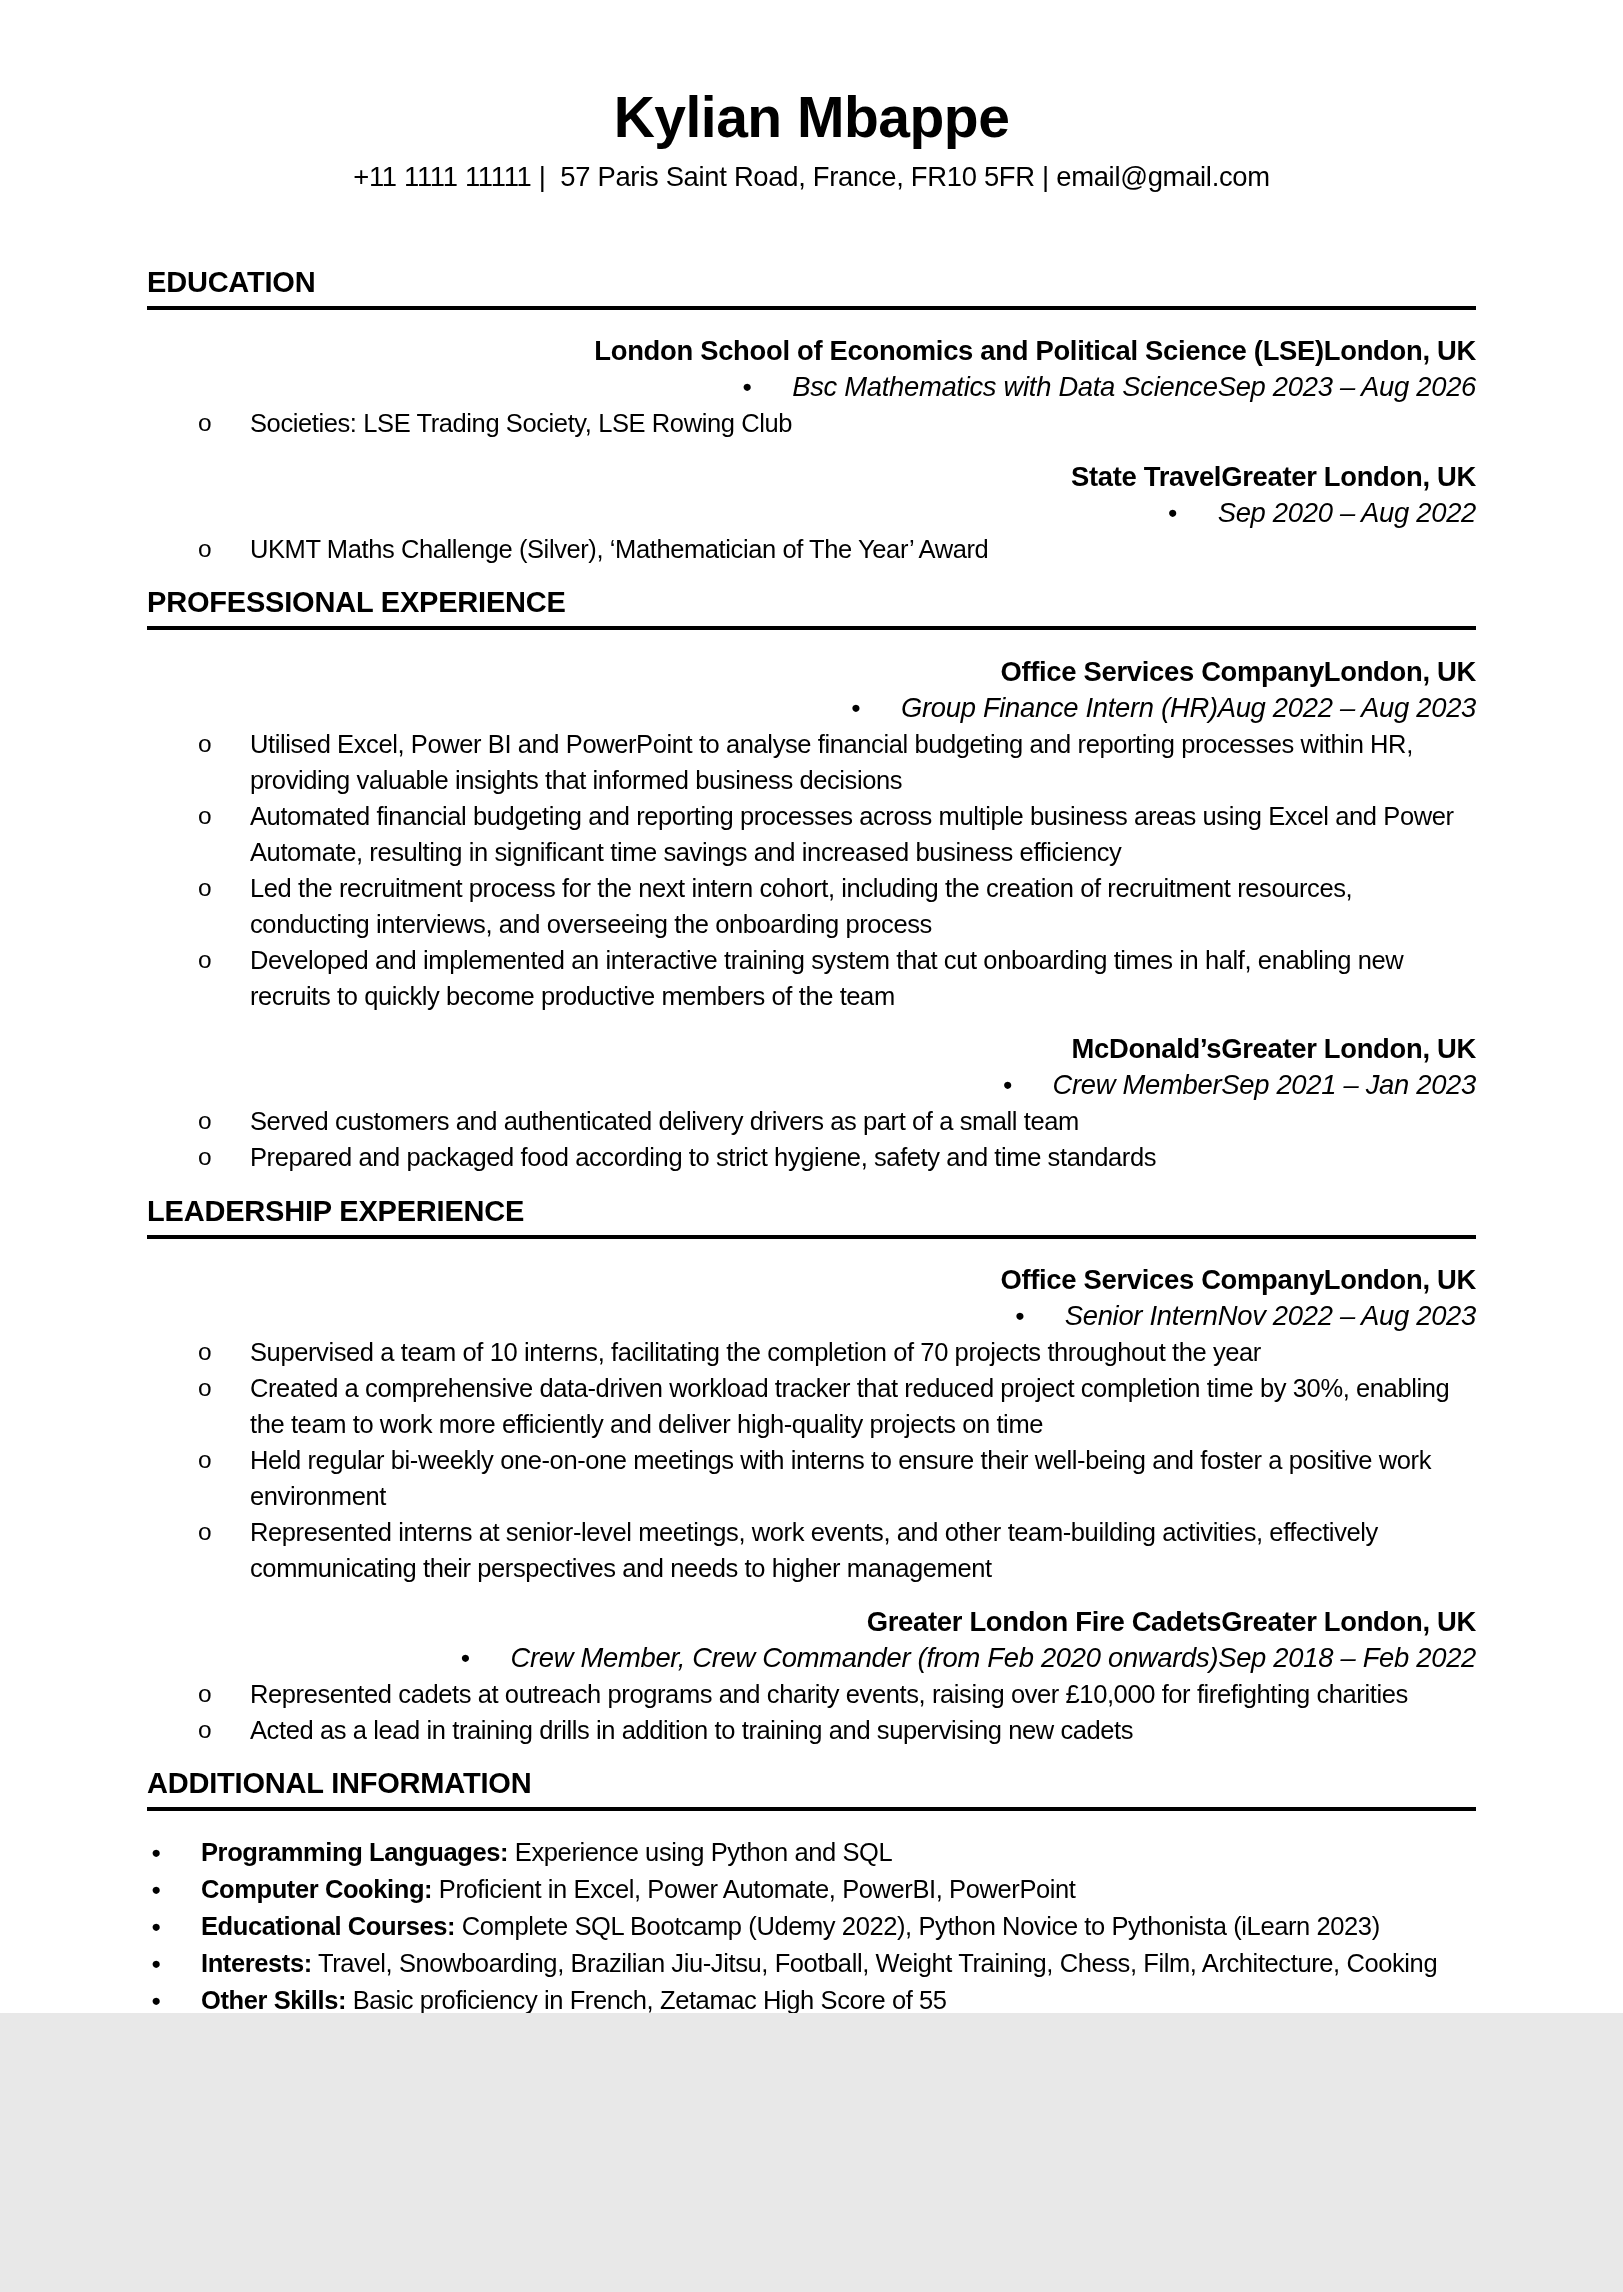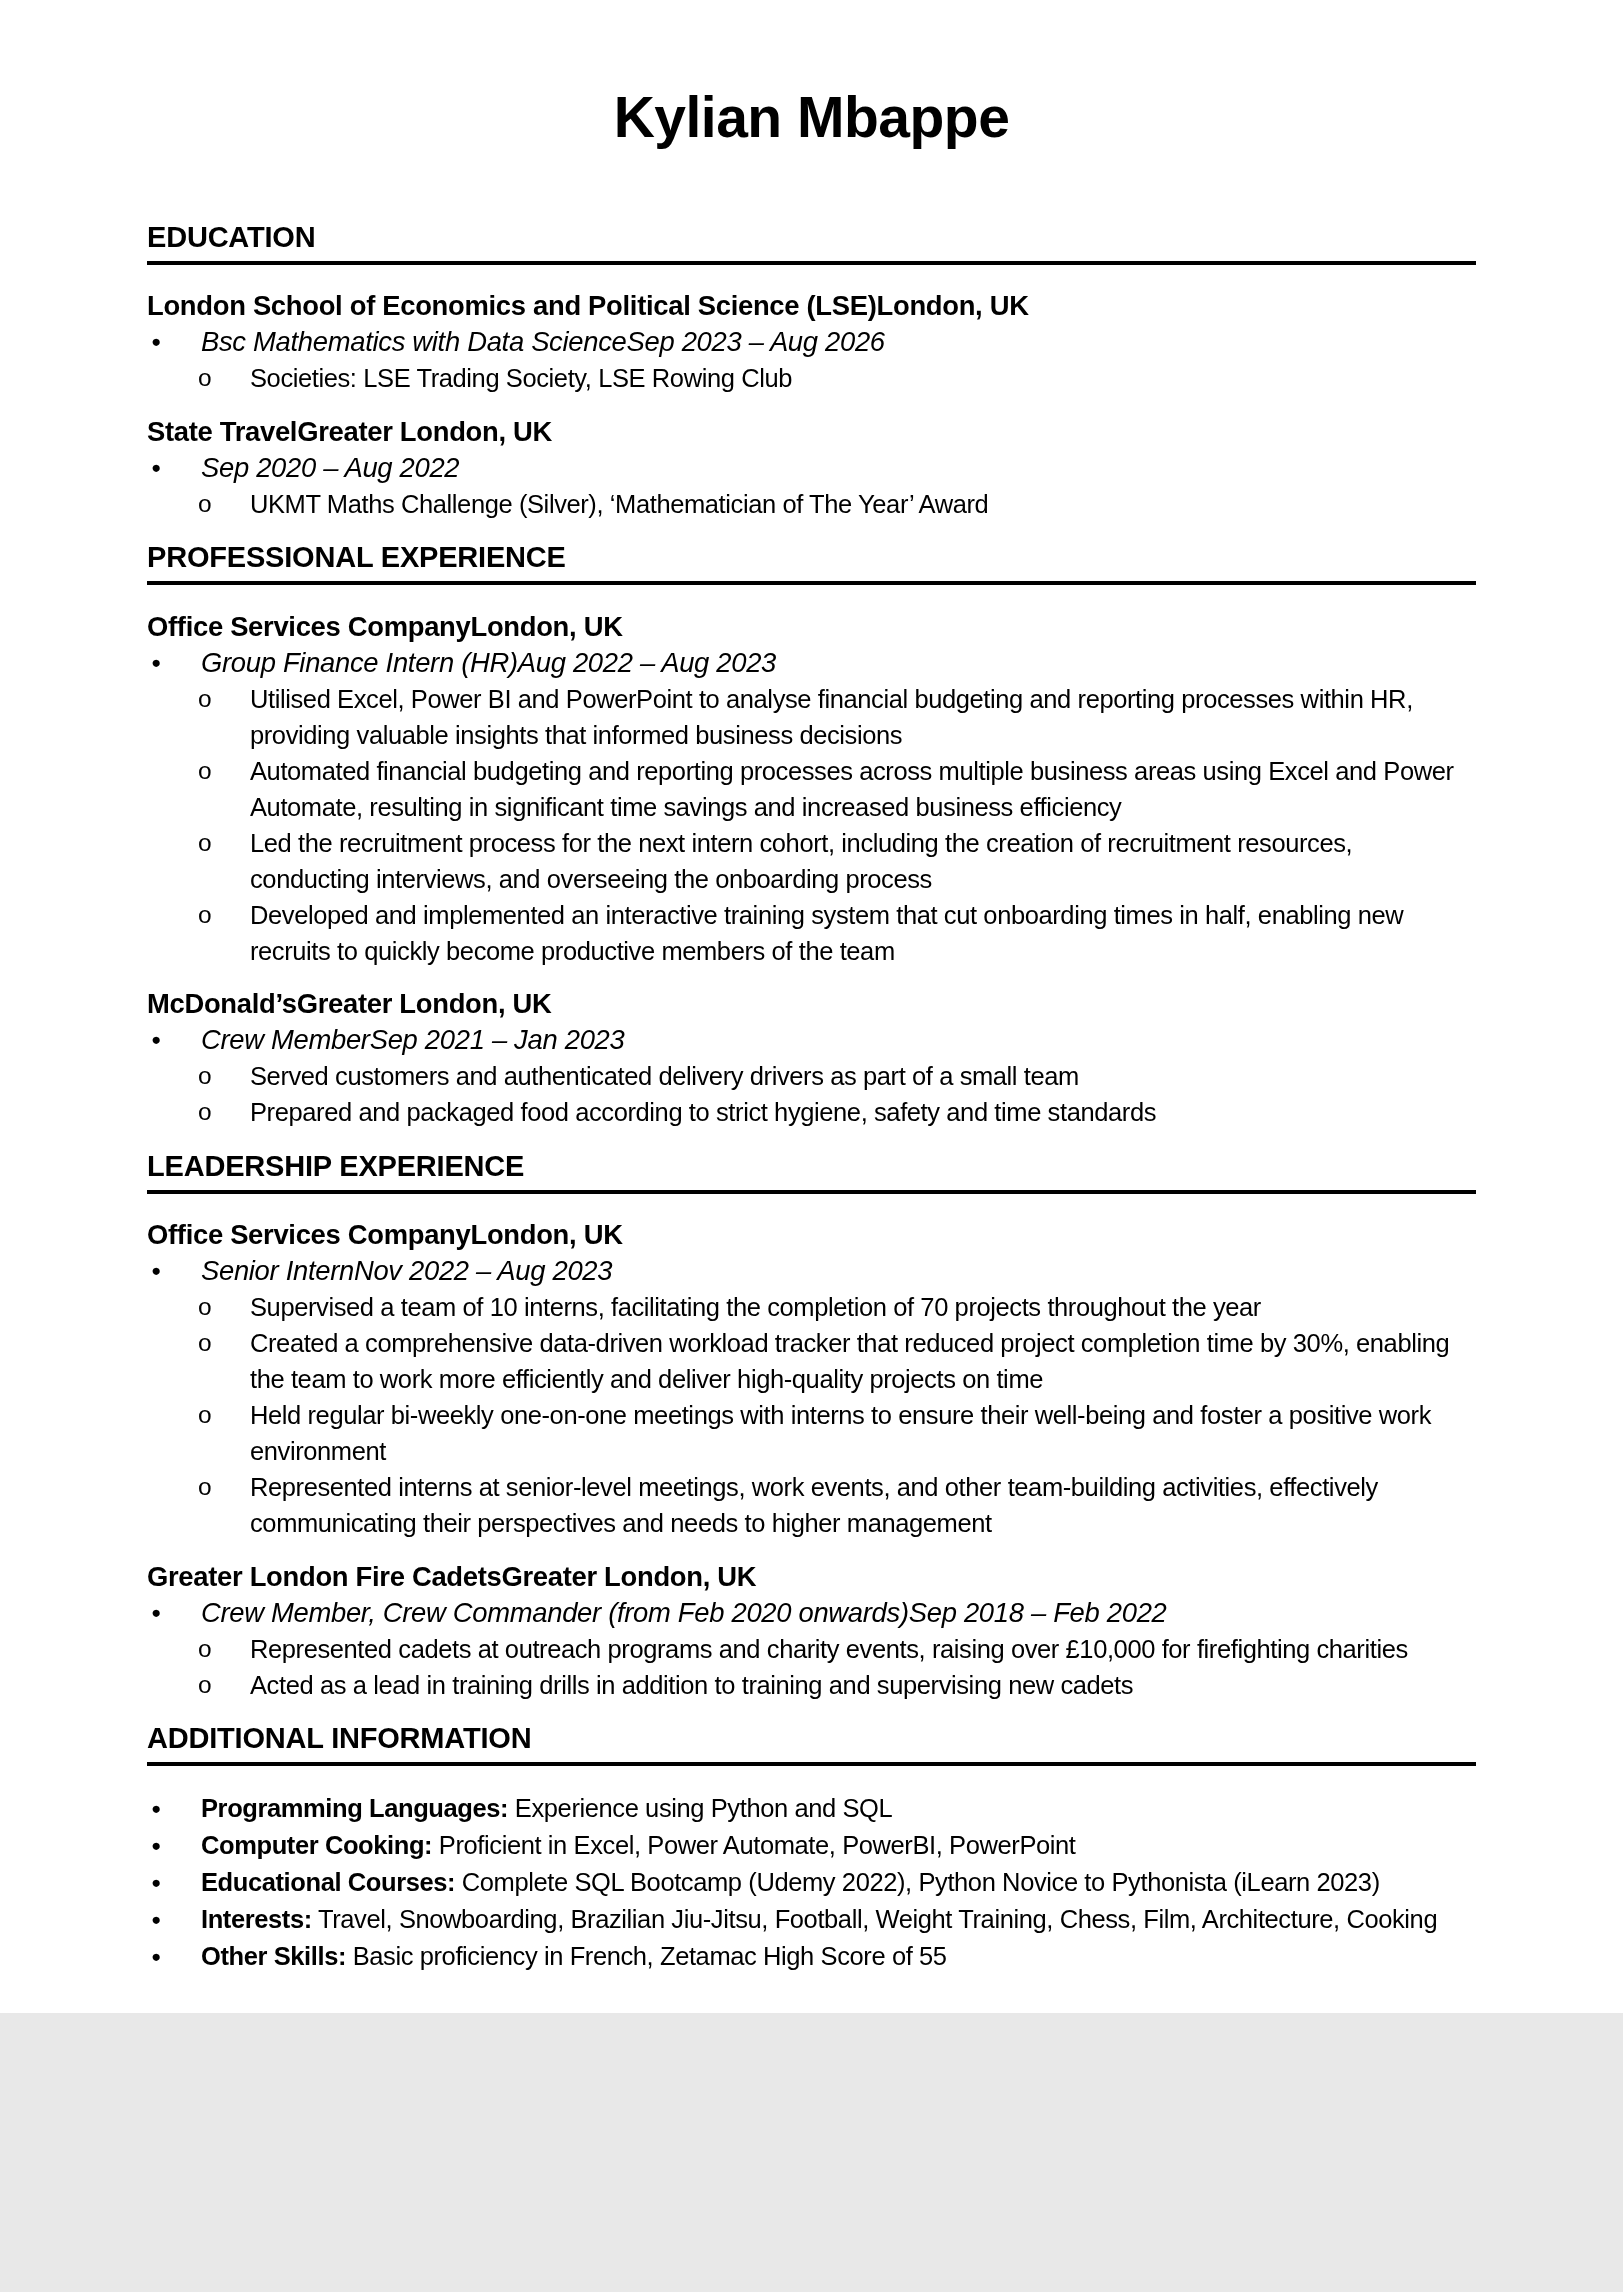--- a/index.html
+++ b/index.html
@@ -45,21 +45,21 @@
   .rule {
     height: 3.9px;
     background: #000;
     margin: 4.9px 0 23.5px 0;
   }
 
   
   .entry { margin-bottom: 17.6px; }
   .row {
     display: flex;
-    justify-content: flex-start;
+    justify-content: flex-end;
     align-items: flex-start;
   }
   .org-row { line-height: 36px; }
   .org  { font-weight: 700; font-size: 27.4px; letter-spacing: -0.3px; }
   .loc  { font-weight: 700; font-size: 27.4px; white-space: nowrap; letter-spacing: -0.3px; }
 
   .role-row { line-height: 36px; }
   .role-left { position: relative; padding-left: 54px; font-style: italic; font-size: 27.4px; letter-spacing: -0.3px; }
   .m1 {
     position: absolute;
@@ -95,20 +95,21 @@
     letter-spacing: -0.4px;
   }
   .info-item .m1 { line-height: 37px; }
   .info-label { font-weight: 700; }
 </style>
 </head>
 <body>
 
 <div class="page">
   <div class="name">Kylian Mbappe</div>
+  <div class="contact">+11 1111 11111 |  57 Paris Saint Road, France, FR10 5FR | email@gmail.com</div>
 
   <div class="content">
 
     <div class="section">
       <div class="section-title first">EDUCATION</div>
       <div class="rule"></div>
 
       <div class="entry">
         <div class="row org-row">
           <span class="org">London School of Economics and Political Science (LSE)</span>

